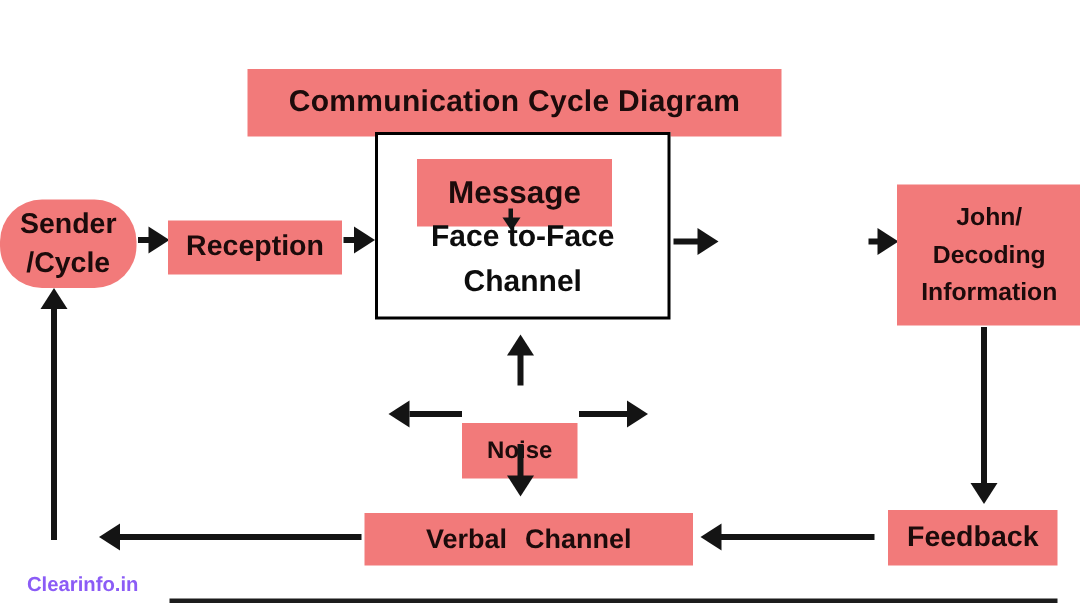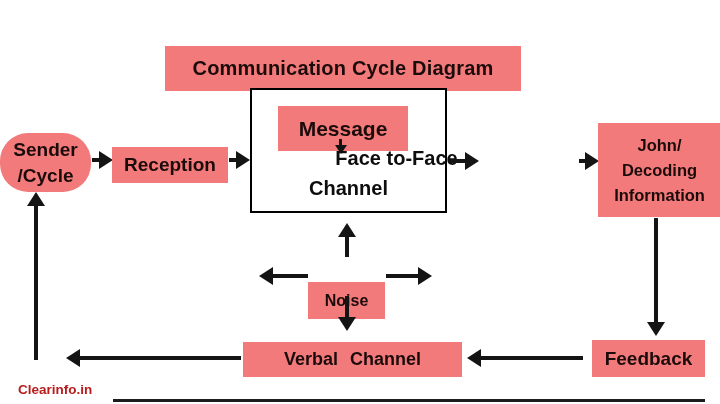--- a/index.html
+++ b/index.html
@@ -35,21 +35,21 @@
   }
   .hline{position:absolute;height:4px;background:var(--ink);}
   .vline{position:absolute;width:4px;background:var(--ink);}
   .head{position:absolute;width:0;height:0;}
   .head.r{border-top:9px solid transparent;border-bottom:9px solid transparent;border-left:14px solid var(--ink);}
   .head.l{border-top:9px solid transparent;border-bottom:9px solid transparent;border-right:14px solid var(--ink);}
   .head.u{border-left:9px solid transparent;border-right:9px solid transparent;border-bottom:14px solid var(--ink);}
   .head.d{border-left:9px solid transparent;border-right:9px solid transparent;border-top:14px solid var(--ink);}
   .head.sd{border-left:6px solid transparent;border-right:6px solid transparent;border-top:9px solid var(--ink);}
   .watermark{
-    position:absolute;left:18px;top:382px;font-size:13.5px;font-weight:bold;color:#b91c1c;
+    position:absolute;left:18px;top:382px;font-size:13.5px;font-weight:bold;color:#8b5cf6;
   }
   .bottom-rule{position:absolute;left:113px;top:399px;width:592px;height:3px;background:#1c1c1c;}
   .wordgap{word-spacing:7px;text-align:center;}
 </style>
 </head>
 <body>
 
 <div id="stage">
 
   <div class="pinkbox title" style="left:165px;top:7px;width:356px;height:45px;">Communication Cycle Diagram</div>
@@ -68,21 +68,21 @@
 
   <div>
     <div class="hline" style="left:229px;top:158px;width:9px;"></div>
     <div class="head r" style="left:236px;top:151px;"></div>
   </div>
 
   <div class="channel-frame">
     <div class="pinkbox inner-msg">Message</div>
     <div class="vline" style="left:87px;top:49px;height:7px;width:3px;"></div>
     <div class="head sd" style="left:83px;top:55px;"></div>
-    <div class="channel-text" style="top:57px;padding-left:48px;">Face to-Face</div>
+    <div class="channel-text" style="top:57px;">Face to-Face</div>
     <div class="channel-text" style="top:87px;">Channel</div>
   </div>
 
   <div>
     <div class="hline" style="left:449px;top:159px;width:17px;"></div>
     <div class="head r" style="left:465px;top:152px;"></div>
   </div>
 
 
   <div>

